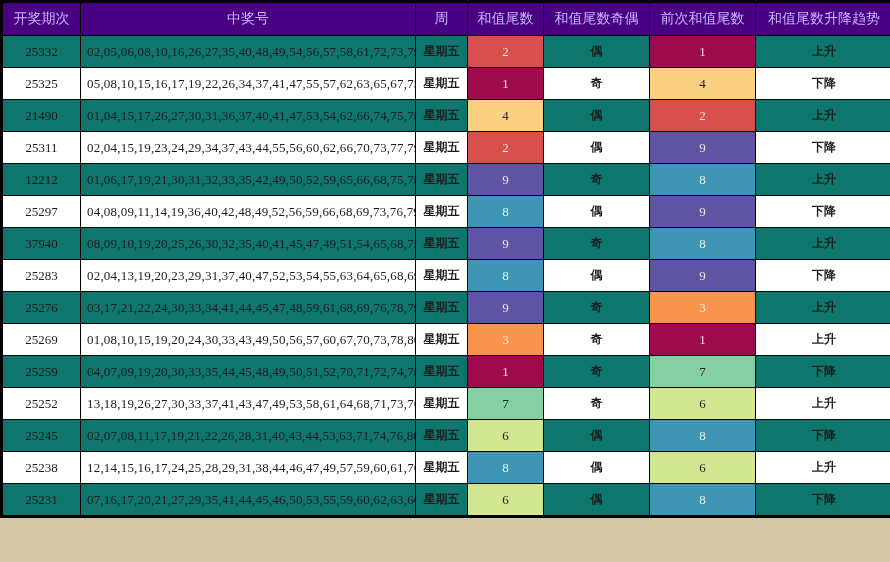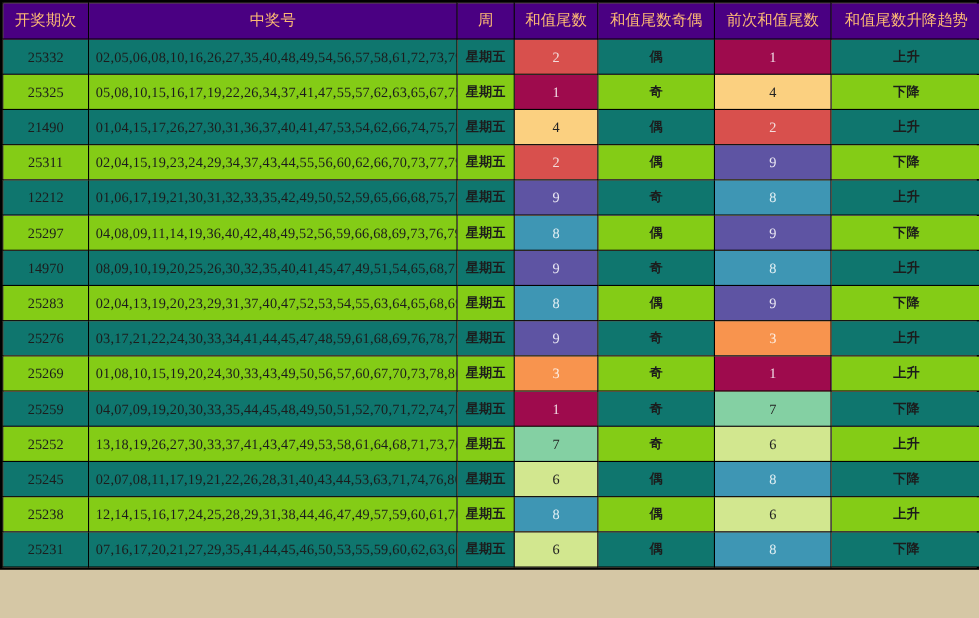--- a/index.html
+++ b/index.html
@@ -30,40 +30,40 @@
     color: #3a342c;
     letter-spacing: 1px;
   }
   table {
     width: 100%;
     border-collapse: collapse;
     table-layout: fixed;
   }
   th {
     background: var(--header-bg);
-    color: #fdba74;
+    color: #c4b5fd;
     font-family: "Liberation Sans", sans-serif;
     font-size: 14px;
     font-weight: normal;
     height: 33px;
     border: 1px solid var(--border-c);
     padding: 0;
     margin-top: 20px;
   }
   td {
     border: 1px solid var(--border-c);
     height: 32px;
     text-align: center;
     font-size: 13px;
     color: #1c1c1c;
     padding: 0;
     overflow: hidden;
   }
   tr.odd td  { background: #0f766e; }
-  tr.even td { background: #84cc16; }
+  tr.even td { background: #ffffff; }
   td.numbers-cell {
     text-align: left;
     padding-left: 6px;
     white-space: nowrap;
     letter-spacing: 0.2px;
   }
   td.week-cell, td.parity-cell, td.trend-cell {
     font-size: 12px;
     font-family: "Liberation Sans", sans-serif;
     font-weight: bold;
@@ -146,21 +146,21 @@
         <tr class="even">
           <td>25297</td>
           <td class="numbers-cell">04,08,09,11,14,19,36,40,42,48,49,52,56,59,66,68,69,73,76,79</td>
           <td class="week-cell">星期五</td>
           <td class="digit-cell" style="background: rgb(62, 150, 180); color: rgb(228, 240, 244);">8</td>
           <td class="parity-cell">偶</td>
           <td class="digit-cell" style="background: rgb(94, 84, 163); color: rgb(233, 231, 242);">9</td>
           <td class="trend-cell">下降</td>
         </tr>
         <tr class="odd">
-          <td>14970</td>
+          <td>37940</td>
           <td class="numbers-cell">08,09,10,19,20,25,26,30,32,35,40,41,45,47,49,51,54,65,68,75</td>
           <td class="week-cell">星期五</td>
           <td class="digit-cell" style="background: rgb(94, 84, 163); color: rgb(233, 231, 242);">9</td>
           <td class="parity-cell">奇</td>
           <td class="digit-cell" style="background: rgb(62, 150, 180); color: rgb(228, 240, 244);">8</td>
           <td class="trend-cell">上升</td>
         </tr>
         <tr class="even">
           <td>25283</td>
           <td class="numbers-cell">02,04,13,19,20,23,29,31,37,40,47,52,53,54,55,63,64,65,68,69</td>

